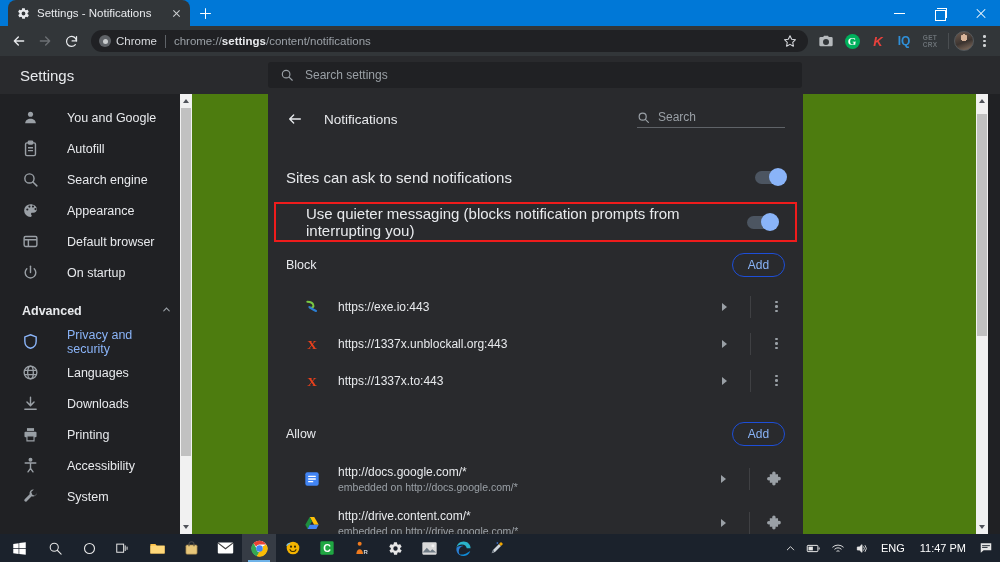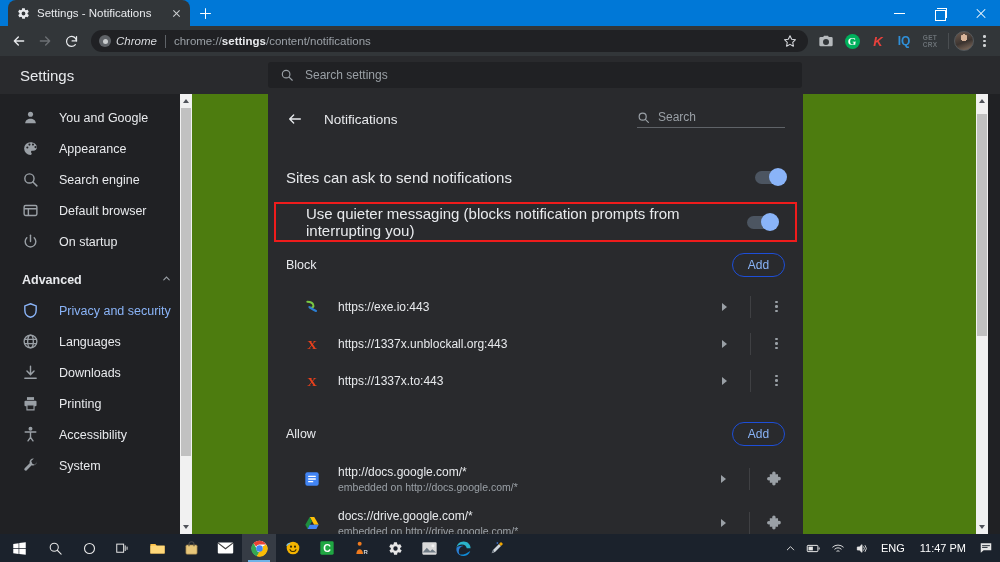--- a/index.html
+++ b/index.html
@@ -90,21 +90,21 @@
   }
   .chrome-badge { display:flex; align-items:center; gap:5px; flex:none; }
   .chrome-dot {
     width:12px; height:12px; border-radius:50%; flex:none;
     background:#5f6368; position:relative;
   }
   .chrome-dot::after {
     content:""; position:absolute; left:3.5px; top:3.5px; width:5px; height:5px;
     border-radius:50%; background:#c9ccce;
   }
-  .chrome-word { font-size:11.5px; color:#dadce0;font-style:italic; }
+  .chrome-word { font-size:11.5px; color:#dadce0; }
   .omni-sep {
     width:1px; height:13px; background:#5f6368; margin:0 8px; flex:none;
   }
   .omni-url { font-size:11.5px; color:#9aa0a6; white-space:nowrap; }
   .omni-url b { color:#e8eaed; font-weight:bold; }
   .star { margin-left:auto; }
 
   .ext-g, .ext-k, .ext-iq, .ext-crx, .ext-cam { flex:none; cursor:pointer; }
   .ext-g-circle {
     width:15px; height:15px; border-radius:50%; background:#00b05c;
@@ -150,21 +150,21 @@
 
   
   .page { position:absolute; left:0; top:94px; width:1000px; height:440px; background:#202124; }
 
   
   .sidebar {
     position:absolute; left:0; top:0; width:192px; height:440px;
     background:#202124; overflow:hidden;
   }
   .nav-item {
-    height:31px; display:flex; align-items:center; gap:20px;
+    height:31px; display:flex; align-items:center; gap:28px;
     padding-left:22px; color:#e8eaed; font-size:12.5px; cursor:pointer;
     border-radius:0 16px 16px 0; margin-right:14px;
   }
   .nav-item.active { color:#8ab4f8; }
   .nav-item .ic { width:17px; height:17px; flex:none; display:block; }
   .nav-sep { height:8px; }
   .nav-group {
     height:30px; display:flex; align-items:center; padding-left:22px;
     font-size:12.5px; color:#e8eaed; font-weight:bold; cursor:pointer;
     padding-right:20px;
@@ -409,38 +409,48 @@
       <div class="nav-item">
         <span class="ic">
           <svg width="17" height="17" viewBox="0 0 24 24" fill="#9aa0a6">
               <circle cx="12" cy="7.5" r="3.6"></circle>
               <path d="M4.5 20c0-4 3.4-6.4 7.5-6.4s7.5 2.4 7.5 6.4z"></path>
             </svg>
         </span>
         <span>You and Google</span>
       </div>
 
-
-      <div class="nav-item">
-        <span class="ic">
-          <svg width="17" height="17" viewBox="0 0 24 24" fill="#9aa0a6">
-              <path d="M12 3a9 9 0 100 18c1 0 1.7-.8 1.7-1.7 0-.5-.2-.9-.5-1.2-.3-.3-.5-.7-.5-1.1 0-1 .8-1.7 1.7-1.7H16A5 5 0 0021 10c0-4-4-7-9-7zm-4.5 9a1.5 1.5 0 110-3 1.5 1.5 0 010 3zm3-4a1.5 1.5 0 110-3 1.5 1.5 0 010 3zm5 0a1.5 1.5 0 110-3 1.5 1.5 0 010 3zm3.5 3.5a1.5 1.5 0 110-3 1.5 1.5 0 010 3z"></path>
-            </svg>
-        </span>
-        <span>Appearance</span>
+      <div class="nav-item">
+        <span class="ic">
+          <svg width="17" height="17" viewBox="0 0 24 24" fill="none" stroke="#9aa0a6" stroke-width="2">
+              <rect x="5" y="4" width="14" height="18" rx="2"></rect>
+              <rect x="9" y="1.6" width="6" height="4" rx="1" fill="#9aa0a6"></rect>
+              <path d="M8.5 11h7M8.5 15h7"></path>
+            </svg>
+        </span>
+        <span>Autofill</span>
       </div>
 
       <div class="nav-item">
         <span class="ic">
           <svg width="17" height="17" viewBox="0 0 24 24" fill="none" stroke="#9aa0a6" stroke-width="2" stroke-linecap="round">
               <circle cx="10.5" cy="10.5" r="6.5"></circle>
               <path d="M15.4 15.4L21 21"></path>
             </svg>
         </span>
         <span>Search engine</span>
+      </div>
+
+      <div class="nav-item">
+        <span class="ic">
+          <svg width="17" height="17" viewBox="0 0 24 24" fill="#9aa0a6">
+              <path d="M12 3a9 9 0 100 18c1 0 1.7-.8 1.7-1.7 0-.5-.2-.9-.5-1.2-.3-.3-.5-.7-.5-1.1 0-1 .8-1.7 1.7-1.7H16A5 5 0 0021 10c0-4-4-7-9-7zm-4.5 9a1.5 1.5 0 110-3 1.5 1.5 0 010 3zm3-4a1.5 1.5 0 110-3 1.5 1.5 0 010 3zm5 0a1.5 1.5 0 110-3 1.5 1.5 0 010 3zm3.5 3.5a1.5 1.5 0 110-3 1.5 1.5 0 010 3z"></path>
+            </svg>
+        </span>
+        <span>Appearance</span>
       </div>
 
       <div class="nav-item">
         <span class="ic">
           <svg width="17" height="17" viewBox="0 0 24 24" fill="none" stroke="#9aa0a6" stroke-width="2">
               <rect x="3" y="5" width="18" height="14" rx="2"></rect>
               <path d="M3 9.5h18M9 9.5V19"></path>
             </svg>
         </span>
         <span>Default browser</span>
@@ -673,21 +683,21 @@
 
         <div class="site-row tall">
           <span class="favicon">
             <svg width="16" height="16" viewBox="0 0 24 24">
                 <path d="M8.6 3h6.8l6.6 11.5h-6.8z" fill="#ffc107"></path>
                 <path d="M8.6 3L2 14.5 5.4 21l6.6-11.5z" fill="#1e8e3e"></path>
                 <path d="M5.4 21h13.2L22 14.5H8.6z" fill="#4285f4"></path>
               </svg>
           </span>
           <span class="site-texts">
-            <span class="site-url">docs://drive.google.com/*</span>
+            <span class="site-url">http://drive.content.com/*</span>
             <span class="site-sub">embedded on http://drive.google.com/*</span>
           </span>
           <span class="row-arrow">
               <i></i>
             </span>
           <span class="row-div"></span>
           <span class="puzzle">
             <svg width="19" height="19" viewBox="0 0 24 24" fill="#9aa0a6">
                 <path d="M10 2a2.2 2.2 0 012.2 2.2c0 .5-.2.9-.4 1.3h3.4v3.4c.4-.3.8-.4 1.3-.4A2.2 2.2 0 0118.7 11a2.2 2.2 0 01-2.2 2.2c-.5 0-.9-.2-1.3-.4v3.4h-3.4c.3.4.4.8.4 1.3a2.2 2.2 0 01-4.4 0c0-.5.2-.9.4-1.3H4.8v-3.4c-.4.3-.8.4-1.3.4a2.2 2.2 0 010-4.4c.5 0 .9.2 1.3.4V5.5h3.4c-.3-.4-.4-.8-.4-1.3A2.2 2.2 0 0110 2z"></path>
               </svg>

